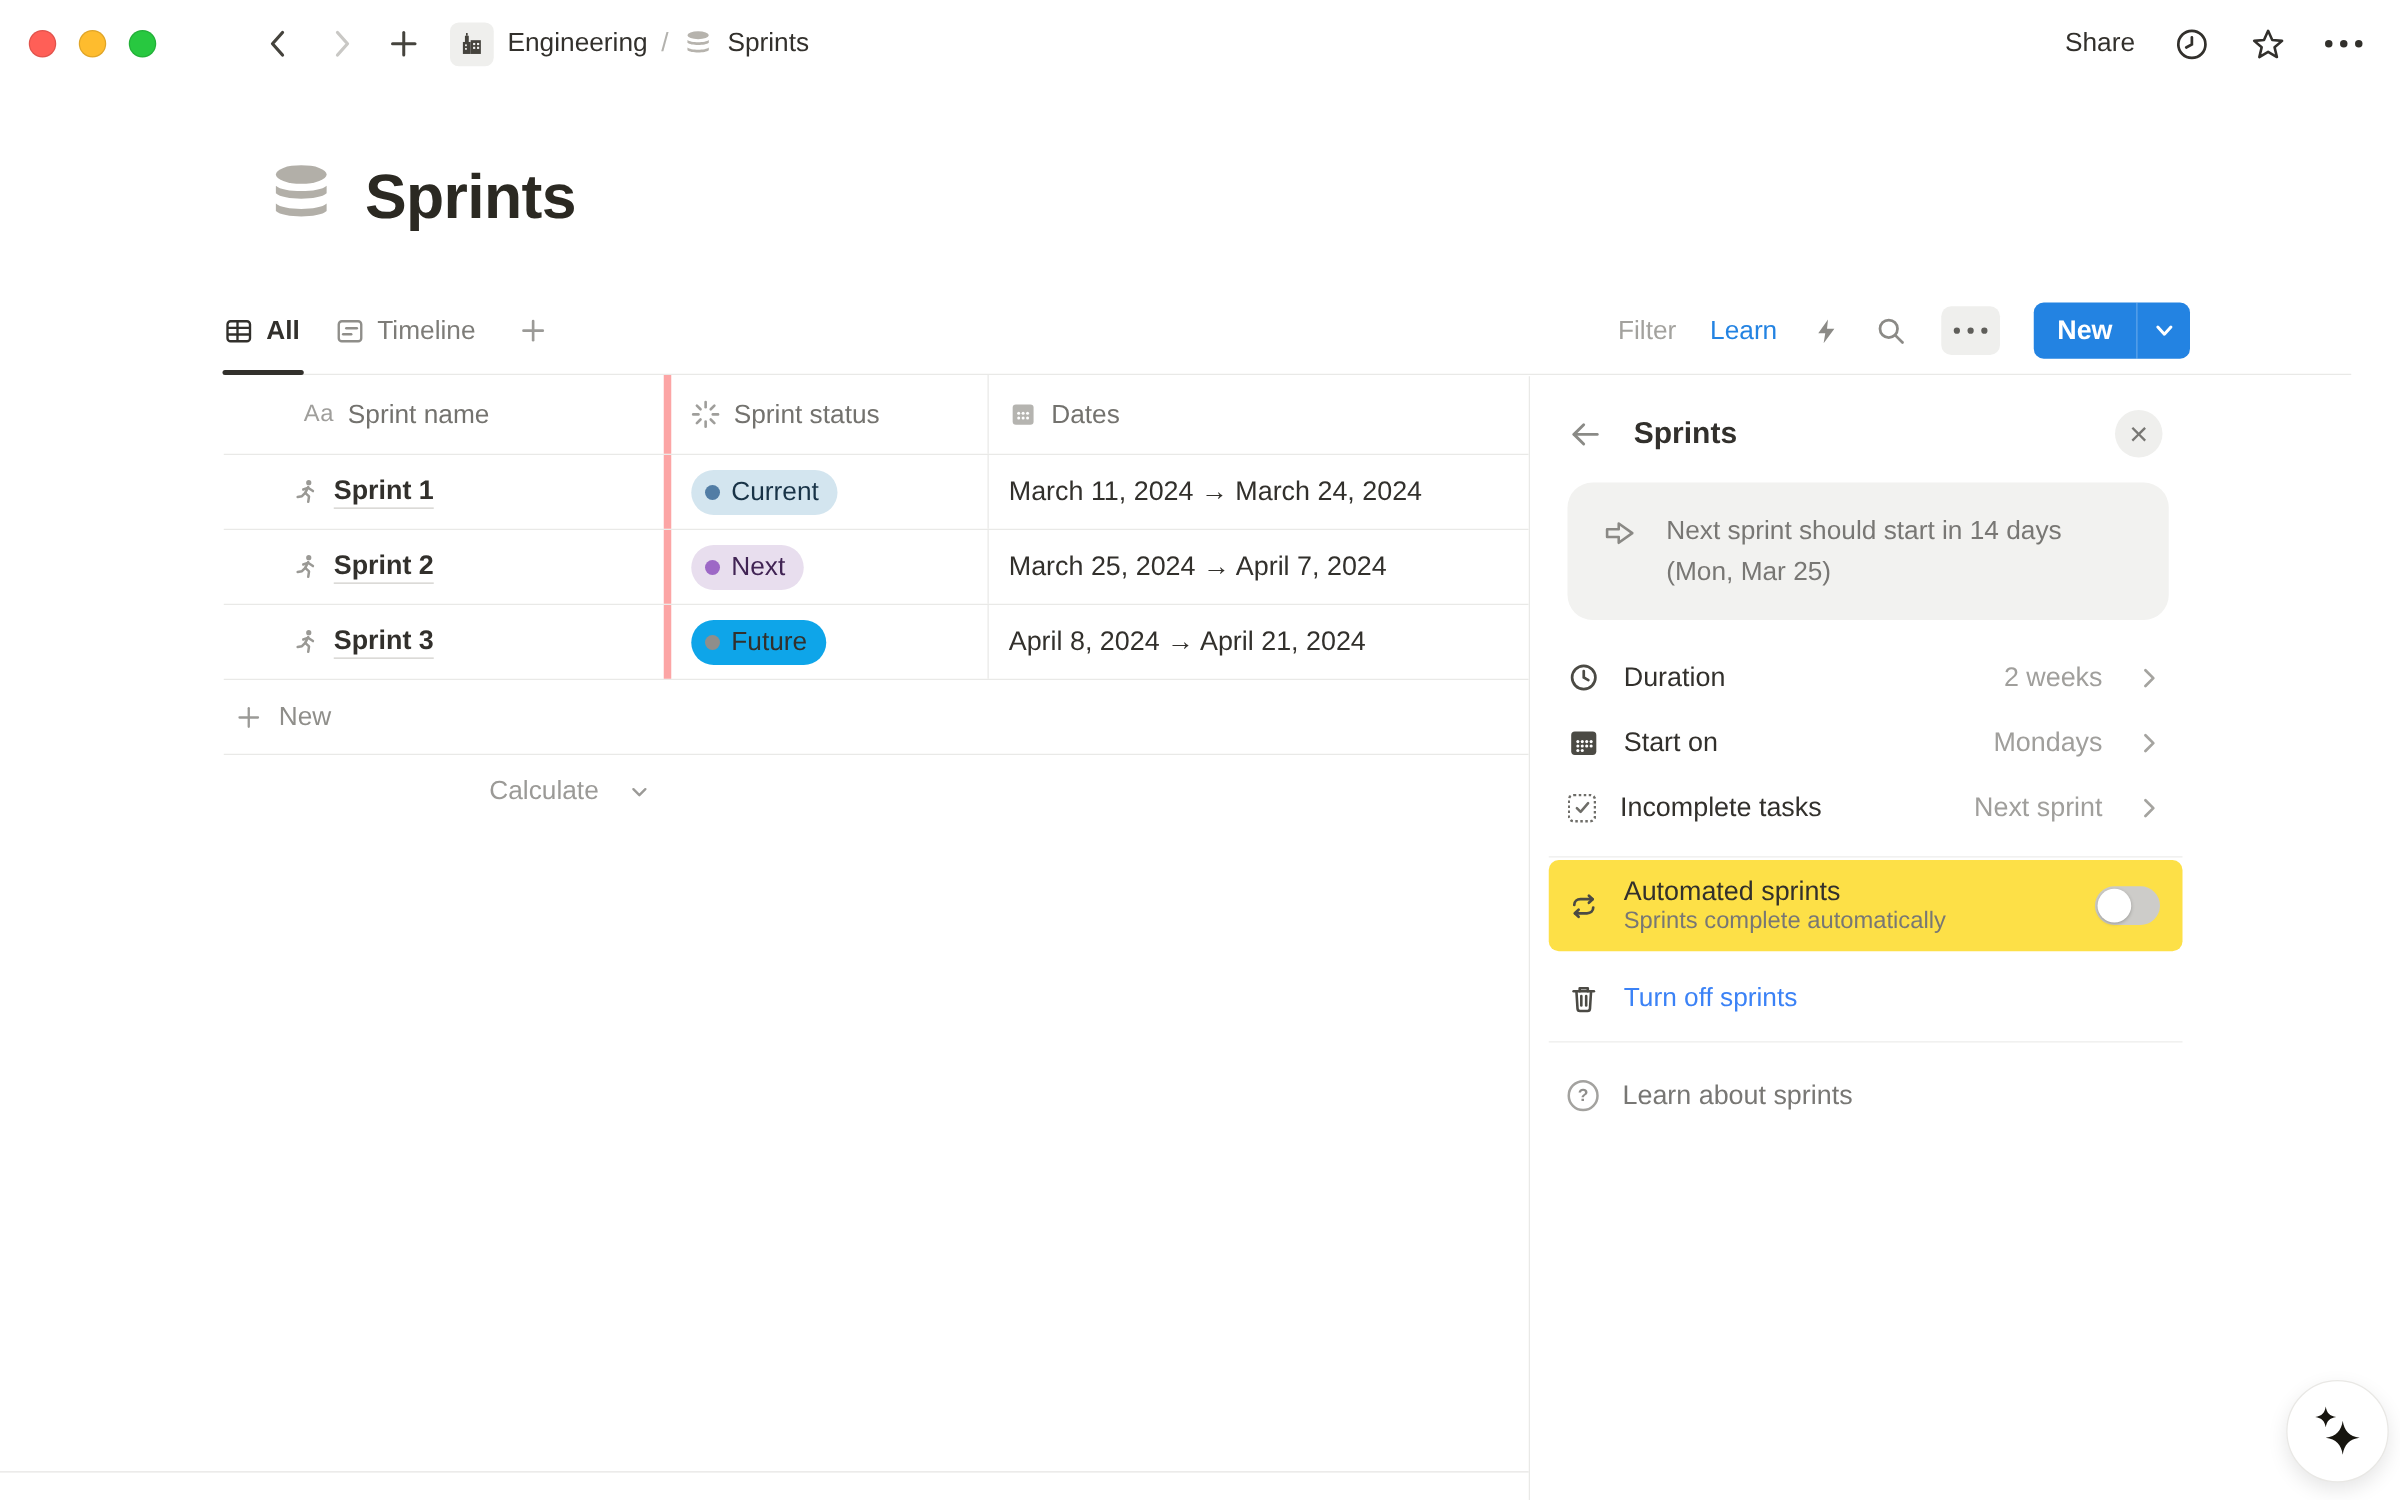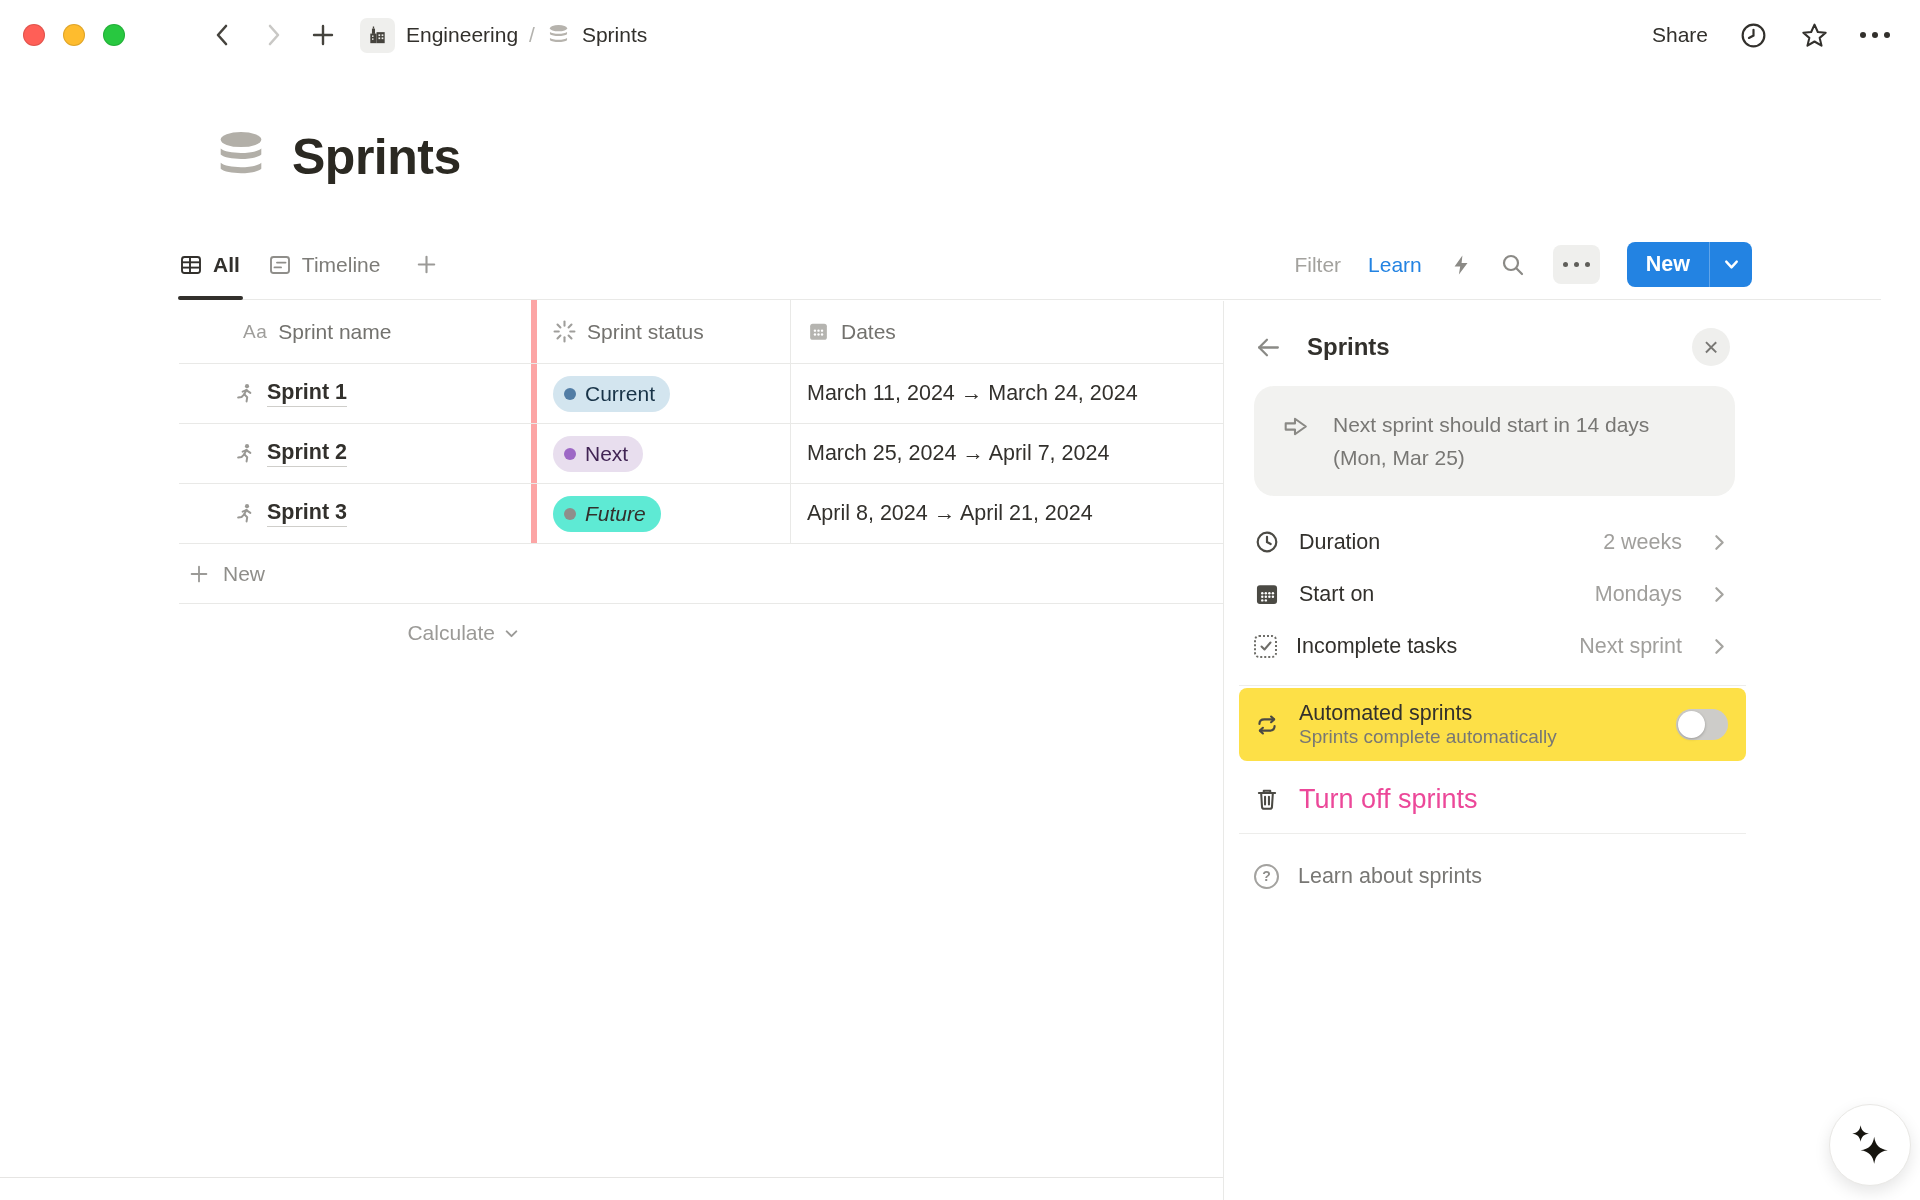--- a/index.html
+++ b/index.html
@@ -62,21 +62,21 @@
   .thead .cell.c1 { padding-left: 64px; }
   .aa { font-size: 19px; color: #9f9e9b; letter-spacing: 0.5px; }
   .rowname { color: #32302c; font-weight: 700; border-bottom: 1.5px solid #cfceca; padding-bottom: 1px; }
   .pill { display: inline-flex; align-items: center; gap: 9px; height: 36px; padding: 0 15px 0 11px;
           border-radius: 18px; font-size: 21px; }
   .pill .dot { width: 12px; height: 12px; border-radius: 50%; }
   .dates { color: #32302c; }
   .newrow { height: 60px; border-bottom: 1px solid #e9e9e7; display: flex; align-items: center; gap: 12px;
             padding-left: 8px; color: #8f8e8a; font-size: 21px; }
   .calcrow { height: 58px; width: 358px; display: flex; align-items: center; justify-content: flex-end;
-             gap: 8px; padding-right: 17px; color: #9b9a97; font-size: 21px; }
+             gap: 24px; padding-right: 17px; color: #9b9a97; font-size: 21px; }
   .bottom-line { position: absolute; left: 0; top: 1177px; width: 1224px; height: 1px; background: #e6e5e3; }
 
   
   .panel { position: absolute; left: 1223px; top: 301px; width: 697px; height: 899px;
            background: #fff; border-left: 1px solid #e9e9e7; }
   .panel-inner { position: absolute; left: 30px; top: 0; width: 492px; }
   .panel-header { margin-top: 27px; height: 38px; display: flex; align-items: center; gap: 24px; }
   .panel-title { font-size: 24px; font-weight: 700; color: #32302c; }
   .close-btn { margin-left: auto; margin-right: 16px; width: 38px; height: 38px; border-radius: 50%;
                background: #efefed; display: flex; align-items: center; justify-content: center;
@@ -92,21 +92,21 @@
   .pdivider { height: 1px; background: #ededeb; margin-left: -15px; width: 507px; }
   .div1 { margin-top: 13px; }
   .automated { margin-top: 2px; margin-left: -15px; width: 507px; height: 73px; background: #fde047;
                border-radius: 8px; display: flex; align-items: center; gap: 19px; padding: 0 18px 0 15px; }
   .auto-text .t { font-size: 21.5px; color: #32302c; }
   .auto-text .d { font-size: 19px; color: #787774; margin-top: 3px; }
   .toggle { margin-left: auto; width: 52px; height: 31px; border-radius: 16px; background: #cdccc9; position: relative; }
   .toggle .knob { position: absolute; left: 2px; top: 2px; width: 27px; height: 27px; border-radius: 50%;
                   background: #fff; box-shadow: 0 1px 3px rgba(0,0,0,0.25); }
   .turnoff { margin-top: 10px; height: 56px; display: flex; align-items: center; gap: 19px; }
-  .turnoff .lbl { font-size: 27px; color: #ec4899; }
+  .turnoff .lbl { font-size: 21px; color: #3b82f6; }
   .div2 { margin-top: 6px; }
   .learn { margin-top: 14px; height: 56px; display: flex; align-items: center; gap: 19px; color: #787774; }
   .learn .lbl { font-size: 21.5px; }
   .qicon { width: 25px; height: 25px; border-radius: 50%; border: 2px solid #a3a29f;
            display: flex; align-items: center; justify-content: center; font-size: 14px; font-weight: 700; color: #8f8e8b; }
   .checkbox-ic { width: 23px; height: 23px; border: 2px dotted #6e6d68; border-radius: 5px;
                  display: flex; align-items: center; justify-content: center; }
 
   
   .ai-btn { position: absolute; left: 1829px; top: 1104px; width: 82px; height: 82px; border-radius: 50%;
@@ -366,21 +366,21 @@
           <path d="M13 7.4 L10.7 11.8"></path>
             <path d="M13.4 8.2 L16.6 10.4"></path>
             <path d="M12.6 7.9 L9.2 9.2"></path>
           <path d="M10.7 11.8 L13.6 14.5 L13 18.6"></path>
             <path d="M10.7 11.8 L8.2 14.3 L4.9 14.9"></path>
         </svg>
       </span>
       <span class="rowname">Sprint 3</span>
     </div>
     <div class="cell c2">
-      <span class="pill" style="background-color: #5eead4; color: rgb(50, 48, 44); font-style: italic;">
+      <span class="pill" style="background-color: #0ea5e9; color: rgb(50, 48, 44);">
         <span class="dot" style="background-color: rgb(143, 142, 139);"></span>
         <span>Future</span>
       </span>
     </div>
     <div class="cell dates">April 8, 2024 → April 21, 2024</div>
   </div>
 
   <div class="newrow">
     <svg width="24" height="24" viewBox="0 0 26 26" stroke="#9b9a97" stroke-width="2" stroke-linecap="round">
         <line x1="13" y1="5" x2="13" y2="21"></line>

